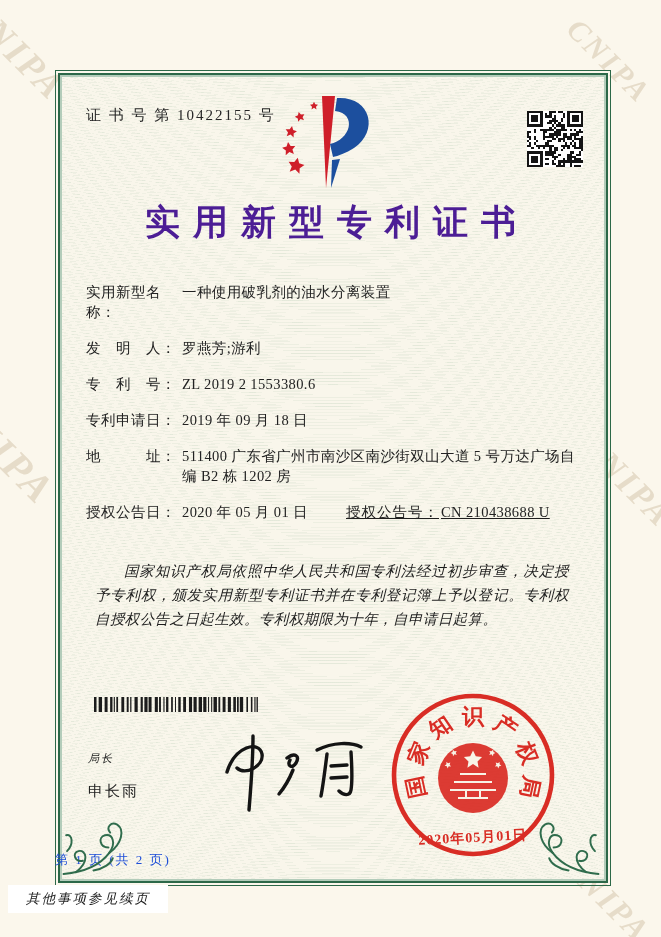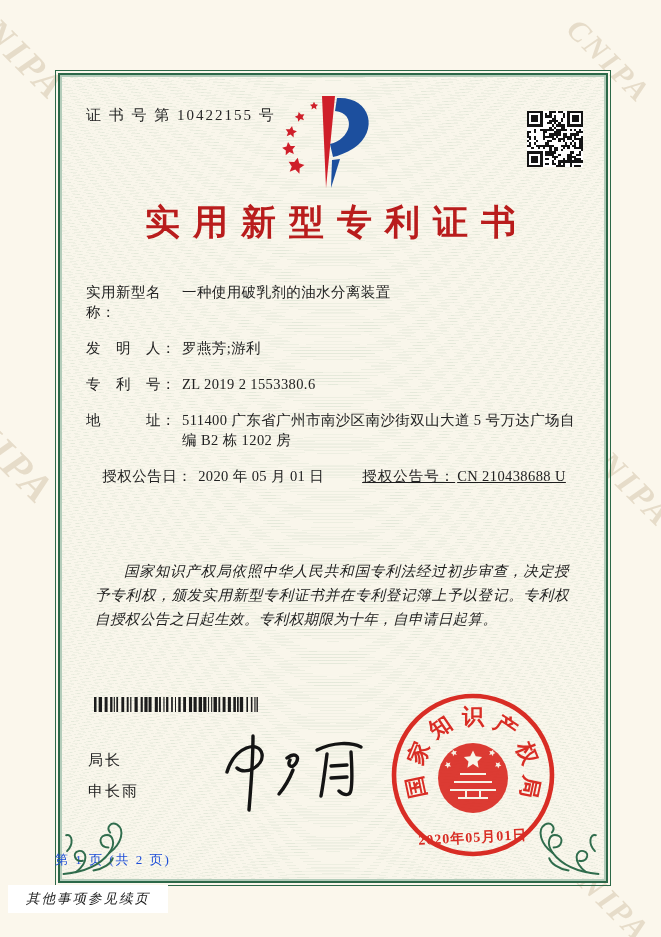--- a/index.html
+++ b/index.html
@@ -41,42 +41,42 @@
   
   .certno{
     position:absolute; left:86px; top:106px; z-index:3;
     font-size:15px; letter-spacing:2px; color:#262626;
   }
   .qr{position:absolute; left:527px; top:111px; width:56px; height:56px; z-index:3;}
   .logo{position:absolute; left:262px; top:94px; width:136px; height:100px; z-index:3;}
   .title{
     position:absolute; left:0; top:199px; width:100%; z-index:3;
     text-align:center; font-size:35px; font-weight:bold;
-    letter-spacing:13px; text-indent:13px; color:#b91c1c;
+    letter-spacing:13px; text-indent:13px; color:#4c1d95;
   }
   
   .rows{position:absolute; left:86px; top:282px; width:496px; z-index:3; font-size:14.5px; line-height:1.38;}
-  .row{display:flex; margin-bottom:16px;justify-content:center;}
+  .row{display:flex; margin-bottom:16px;}
   .flabel{width:96px; flex:none; color:#222; letter-spacing:.5px;}
   .fvalue{flex:1; color:#222; letter-spacing:.4px;}
   .grant{margin-top:2px;}
   .gcol1{display:flex; width:260px; flex:none;}
   .gcol2{display:flex;text-decoration:underline;}
   .gcol2 .flabel{width:auto; margin-right:2px; letter-spacing:1px;}
   
   .legal{
     position:absolute; left:79px; top:544px; width:506px; z-index:3;
     font-size:14.5px; font-style:italic; line-height:23.8px;
     letter-spacing:.4px; color:#1c1c1c; text-align:justify;
   }
   .legal p{margin:16px; text-indent:2em;}
   
   .barcode{position:absolute; left:94px; top:697px; z-index:3;}
   .bureau-title{position:absolute; left:88px; top:751px; z-index:3;
-    font-family:"Liberation Sans", sans-serif; font-size:15px; color:#222; letter-spacing:2px;}
+    font-family:"Liberation Sans", sans-serif; font-size:11px; color:#222; letter-spacing:2px;font-style:italic;}
   .bureau-name{position:absolute; left:88px; top:782px; z-index:3;
     font-family:"Liberation Sans", sans-serif; font-size:15px; color:#222; letter-spacing:2px;}
   .signature{position:absolute; left:205px; top:728px; width:160px; height:90px; z-index:3;}
   .seal{position:absolute; left:388px; top:690px; width:170px; height:170px; z-index:5; opacity:.96;}
   .pagenum{
     position:absolute; left:55px; top:851px; width:552px; z-index:3;
     text-align:left; font-size:13px; letter-spacing:2px; color:#1d4ed8;
   }
   .continuation{
     position:absolute; left:0; top:885px; width:100%; z-index:6; text-align:left;margin-left:8px;
@@ -381,20 +381,24 @@
     </div>
     <div class="row">
       <span class="flabel">发　明　人：</span>
       <span class="fvalue">罗燕芳;游利</span>
     </div>
     <div class="row">
       <span class="flabel">专　利　号：</span>
       <span class="fvalue">ZL 2019 2 1553380.6</span>
     </div>
     <div class="row">
+      <span class="flabel">专利申请日：</span>
+      <span class="fvalue">2019 年 09 月 18 日</span>
+    </div>
+    <div class="row">
       <span class="flabel">地　　　址：</span>
       <span class="fvalue">511400 广东省广州市南沙区南沙街双山大道 5 号万达广场自编 B2 栋 1202 房</span>
     </div>
     <div class="row grant">
       <span class="gcol1">
         <span class="flabel">授权公告日：</span>
         <span class="fvalue">2020 年 05 月 01 日</span>
       </span>
       <span class="gcol2">
         <span class="flabel">授权公告号：</span>

